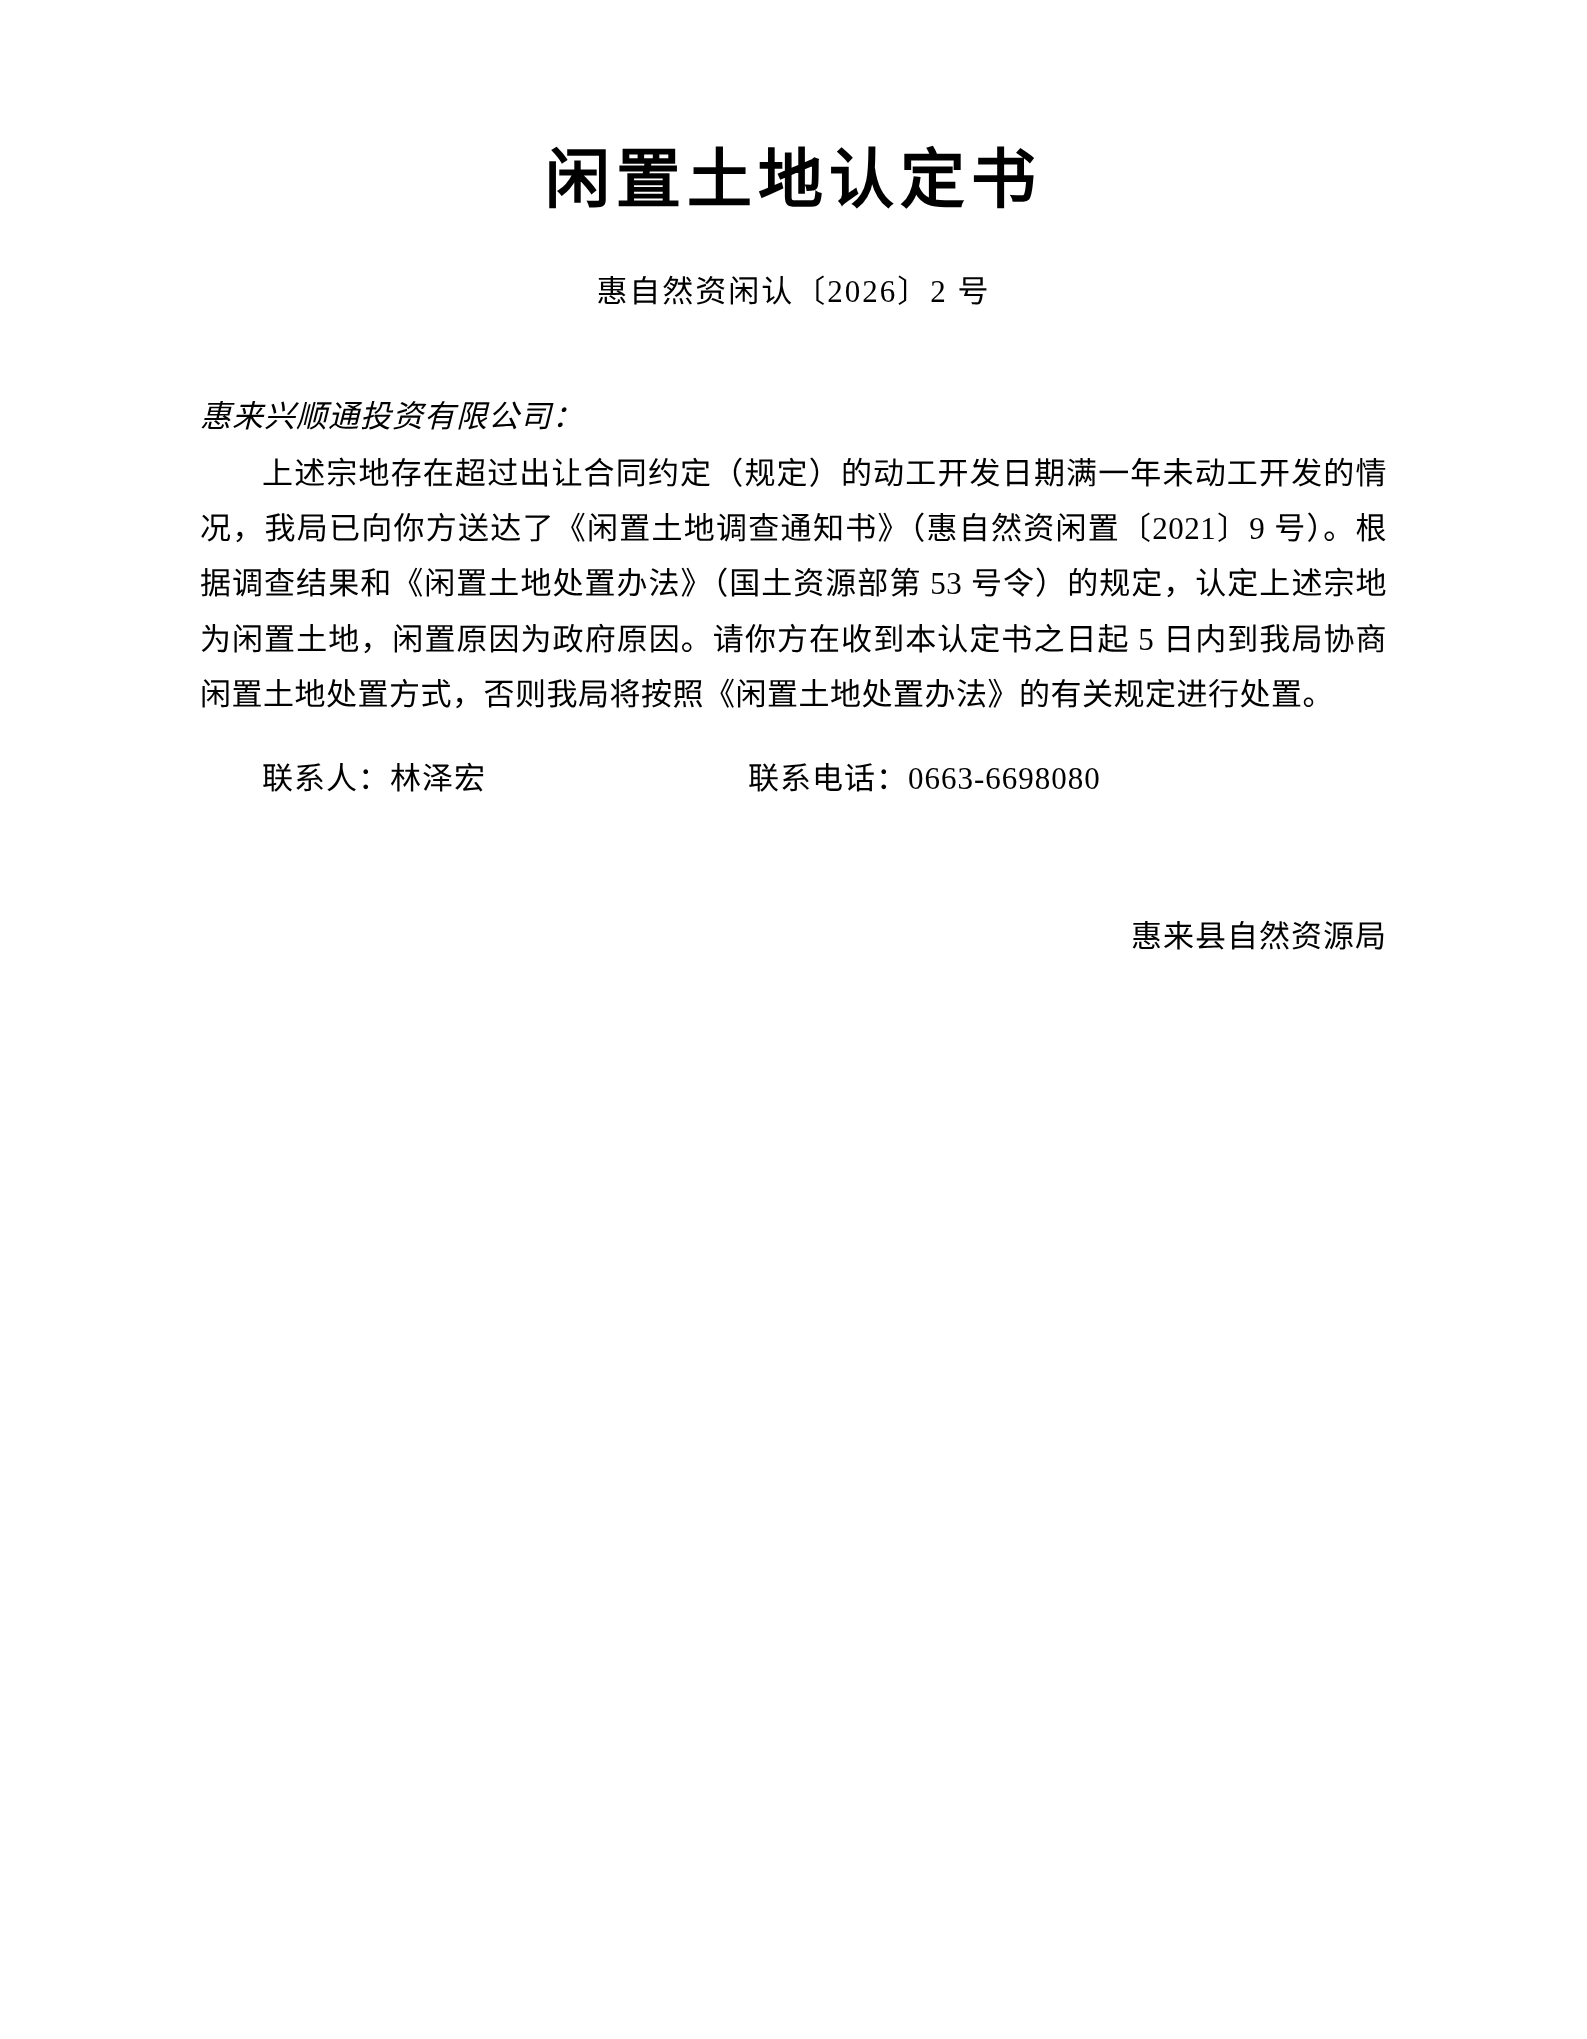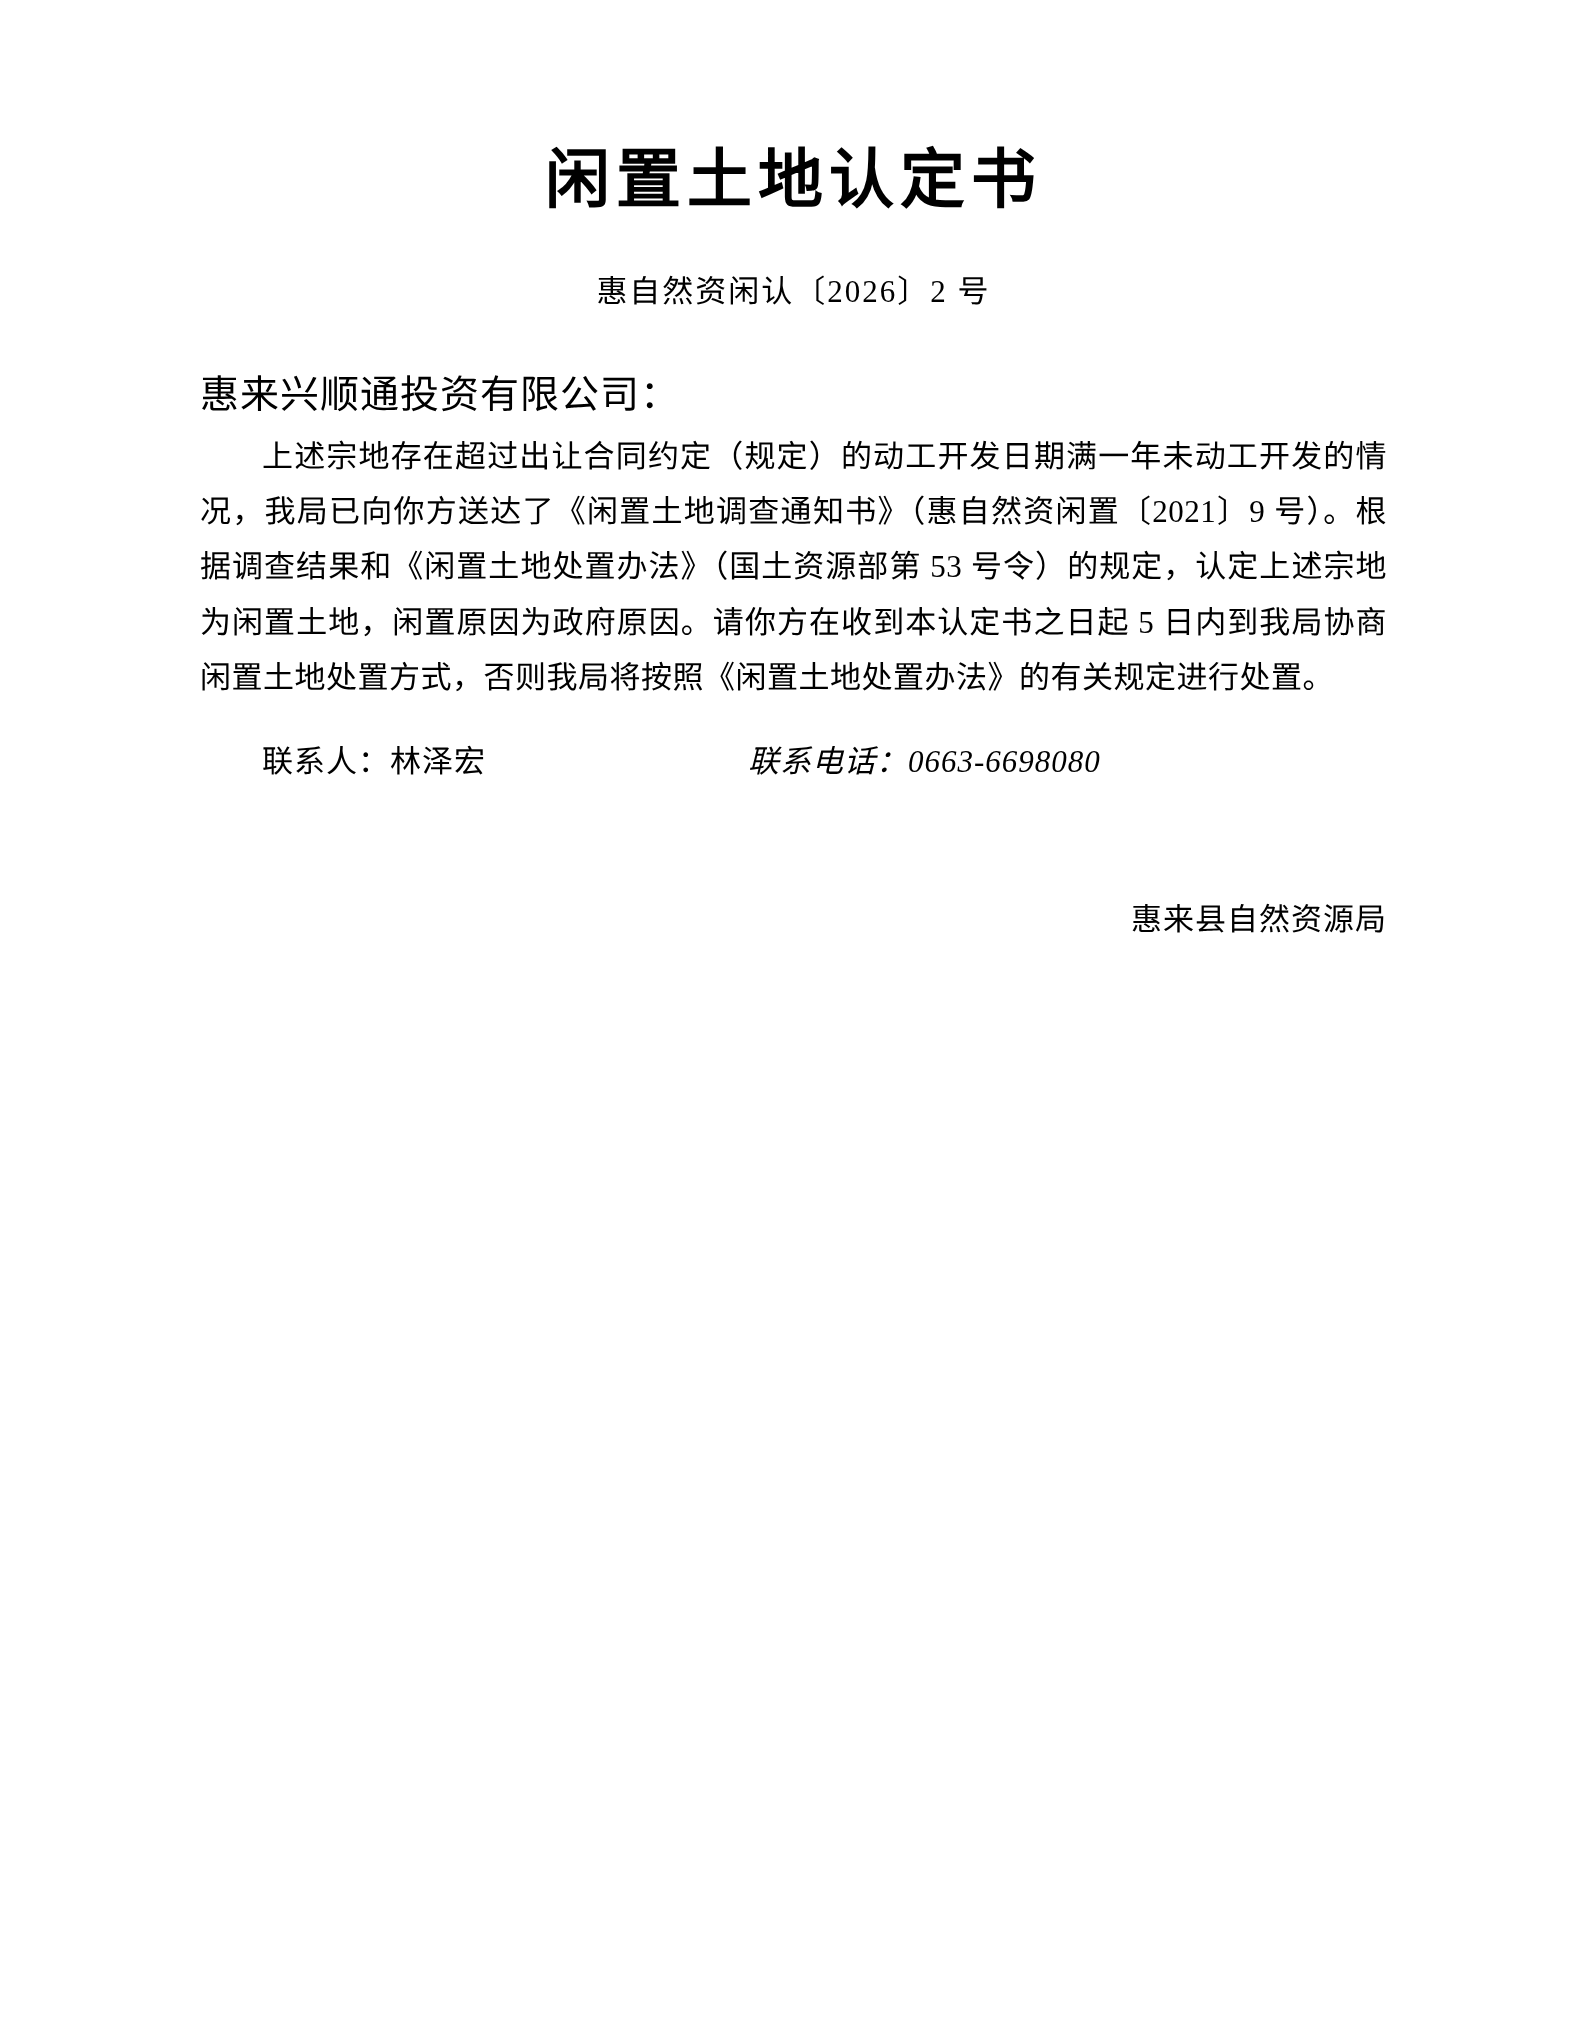--- a/index.html
+++ b/index.html
@@ -31,23 +31,24 @@
     margin-top: 140px;
     line-height: 1.2;
   }
   .doc-number {
     text-align: center;
     font-size: 31px;
     letter-spacing: 2px;
     margin-top: 48px;
   }
   .addressee {
-    font-size: 39px;
-    margin-top: 52px;
+    font-size: 31px;
+    margin-top: 80px;
     letter-spacing: 1px;
+    font-style: italic;
   }
   .para {
     font-size: 31px;
     line-height: 1.78;
     text-align: justify;
     text-justify: inter-ideograph;
     text-indent: 62px;
     margin-top: 8px;
     letter-spacing: 0.5px;
   }
@@ -67,21 +68,20 @@
     letter-spacing: 1px;
     gap: 8px;
   }
   .contact-person {
     text-indent: 62px;
     width: 540px;
     box-sizing: border-box;
   }
   .contact-phone {
     flex: 1;
-    font-style: italic;
   }
   .signature {
     margin-top: 114px;
     text-align: right;
     font-size: 31px;
     letter-spacing: 1px;
     padding-left: 380px;
   }
   .signature .org {
     line-height: 1.6;

